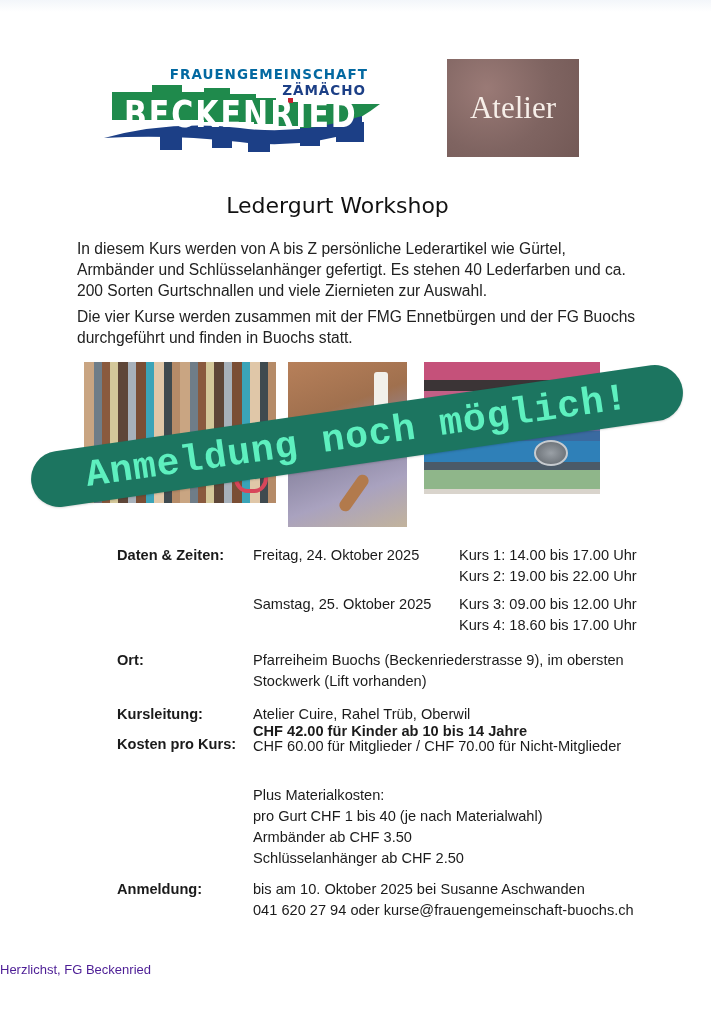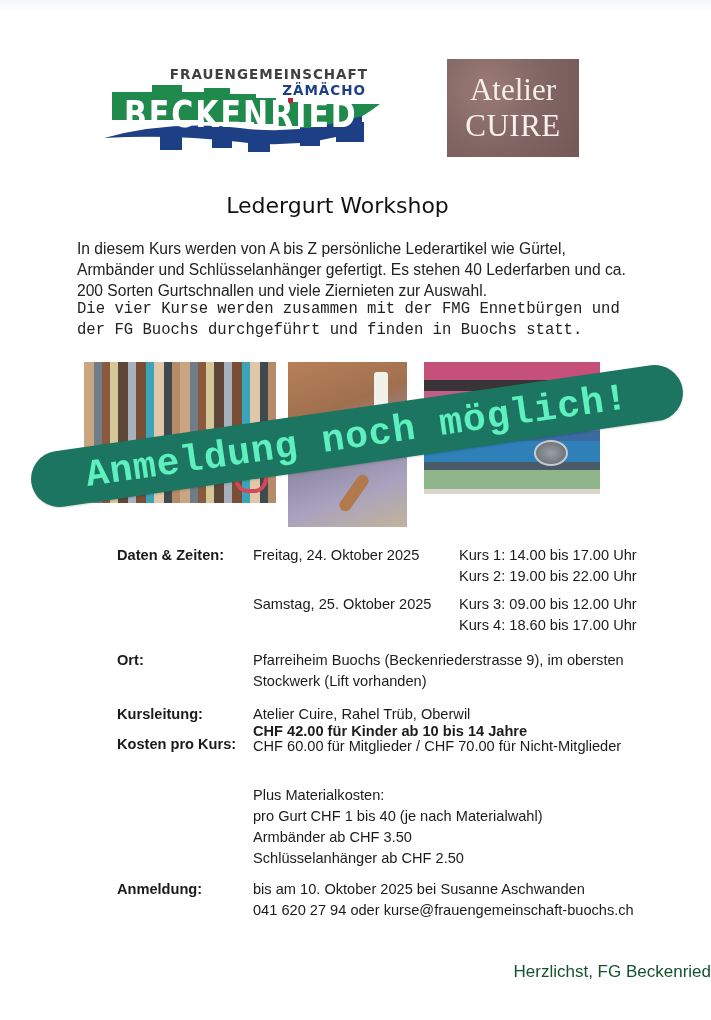--- a/index.html
+++ b/index.html
@@ -5,39 +5,39 @@
     * { box-sizing: border-box; margin: 0; padding: 0; }
     html, body { width: 711px; height: 1020px; background: #ffffff; overflow: hidden; }
     body { position: relative; font-family: "Liberation Sans", sans-serif; color: #1a1a1a; }
 
     .topfade { position: absolute; left: 0; top: 0; width: 711px; height: 12px;
       background: linear-gradient(#f3f6fa, #ffffff); }
 
     
     .logo-fg { position: absolute; left: 100px; top: 58px; width: 290px; height: 96px; }
     .logo-fg .org1 { position: absolute; right: 22px; top: 8px; font-size: 13.5px; font-weight: bold;
-      color: #404040; letter-spacing: 1px; font-family: "DejaVu Sans", sans-serif; }
+      color: #0369a1; letter-spacing: 1px; font-family: "DejaVu Sans", sans-serif; }
     .logo-fg .org2 { position: absolute; right: 24px; top: 24px; font-size: 13.5px; font-weight: bold;
       color: #1c3f86; letter-spacing: 1px; font-family: "DejaVu Sans", sans-serif; }
     .logo-fg svg { position: absolute; left: 0; top: 0; }
 
     
     .logo-ac { position: absolute; left: 447px; top: 59px; width: 132px; height: 98px;
       background: radial-gradient(circle at 30% 30%, #9a7a76, #7f6461 55%, #735956);
       display: flex; flex-direction: column; align-items: center; justify-content: center;
       font-family: "Liberation Serif", serif; color: #f7efe9; }
     .logo-ac .l1 { font-size: 31px; line-height: 36px; }
     .logo-ac .l2 { font-size: 31px; line-height: 36px; letter-spacing: 0.5px; }
 
     .title { position: absolute; left: 0; top: 193px; width: 675px; text-align: center;
       font-family: "DejaVu Sans", sans-serif; font-size: 22px; color: #111; }
 
     .intro { position: absolute; left: 77px; width: 560px; font-size: 15.6px; line-height: 21px; color: #222; }
     .intro.p1 { top: 238px; }
-    .intro.p2 { top: 299px; font-family: Liberation Mono, monospace; }
+    .intro.p2 { top: 306px; }
 
     
     .photo { position: absolute; overflow: hidden; }
     .photo.p1 { left: 84px; top: 362px; width: 192px; height: 141px;
       background: repeating-linear-gradient(90deg,
         #c9a582 0 10px, #6f7d88 10px 18px, #8a5a3e 18px 26px, #d4c89a 26px 34px,
         #5e4638 34px 44px, #a7b1bb 44px 52px, #7a4e35 52px 62px, #3aa4b8 62px 70px,
         #e0c7a8 70px 80px, #3f4a4f 80px 88px, #b58b68 88px 96px); }
     .photo.p1::after { content: ""; position: absolute; right: 8px; bottom: 10px; width: 26px; height: 30px;
       border: 4px solid #d8465a; border-radius: 40%; }
@@ -60,21 +60,21 @@
       display: flex; align-items: center; justify-content: center;
       font-family: "Liberation Mono", monospace; font-weight: bold; font-size: 38px; color: #5ef0bf;
       letter-spacing: 1px; white-space: nowrap; box-shadow: 0 1px 2px rgba(0,0,0,0.15); }
 
     
     .row { position: absolute; font-size: 14.6px; line-height: 21px; color: #1b1b1b; font-family: "Liberation Sans", sans-serif; margin-left: 48px; }
     .label { left: 69px; font-weight: bold; }
     .col2 { left: 205px; }
     .col3 { left: 411px; }
 
-    .footer { position: absolute; left: 0; top: 962px; width: 711px; text-align: right; font-size: 17px; color: #14532d; }
+    .footer { position: absolute; left: 0; top: 962px; width: 711px; text-align: left; font-size: 13px; color: #4c1d95; }
   </style>
 </head>
 <body>
 
 <div class="topfade"></div>
 
 <div class="logo-fg">
   <svg width="290" height="96" viewBox="0 0 290 96">
 
     <rect x="12" y="34" width="48" height="28" fill="#1f8a4c"></rect>
@@ -97,21 +97,20 @@
     <rect x="188" y="40" width="5" height="5" fill="#c3202f"></rect>
 
     <text x="24" y="70" font-family="DejaVu Sans, sans-serif" font-weight="bold" font-size="30" fill="#ffffff" letter-spacing="2" transform="scale(1,1.25) translate(0,-15)">BECKENRIED</text>
   </svg>
   <div class="org1">FRAUENGEMEINSCHAFT</div>
   <div class="org2">ZÄMÄCHO</div>
 </div>
 
 <div class="logo-ac">
   <div class="l1">Atelier</div>
-  <div class="l2">CUIRE</div>
 </div>
 
 <div class="title">Ledergurt Workshop</div>
 
 <p class="intro p1">In diesem Kurs werden von A bis Z persönliche Lederartikel wie Gürtel, Armbänder und Schlüsselanhänger gefertigt. Es stehen 40 Lederfarben und ca. 200 Sorten Gurtschnallen und viele Ziernieten zur Auswahl.</p>
 <p class="intro p2">Die vier Kurse werden zusammen mit der FMG Ennetbürgen und der FG Buochs durchgeführt und finden in Buochs statt.</p>
 
 <div class="photo p1"></div>
 <div class="photo p2"></div>
 <div class="photo p3"></div>

